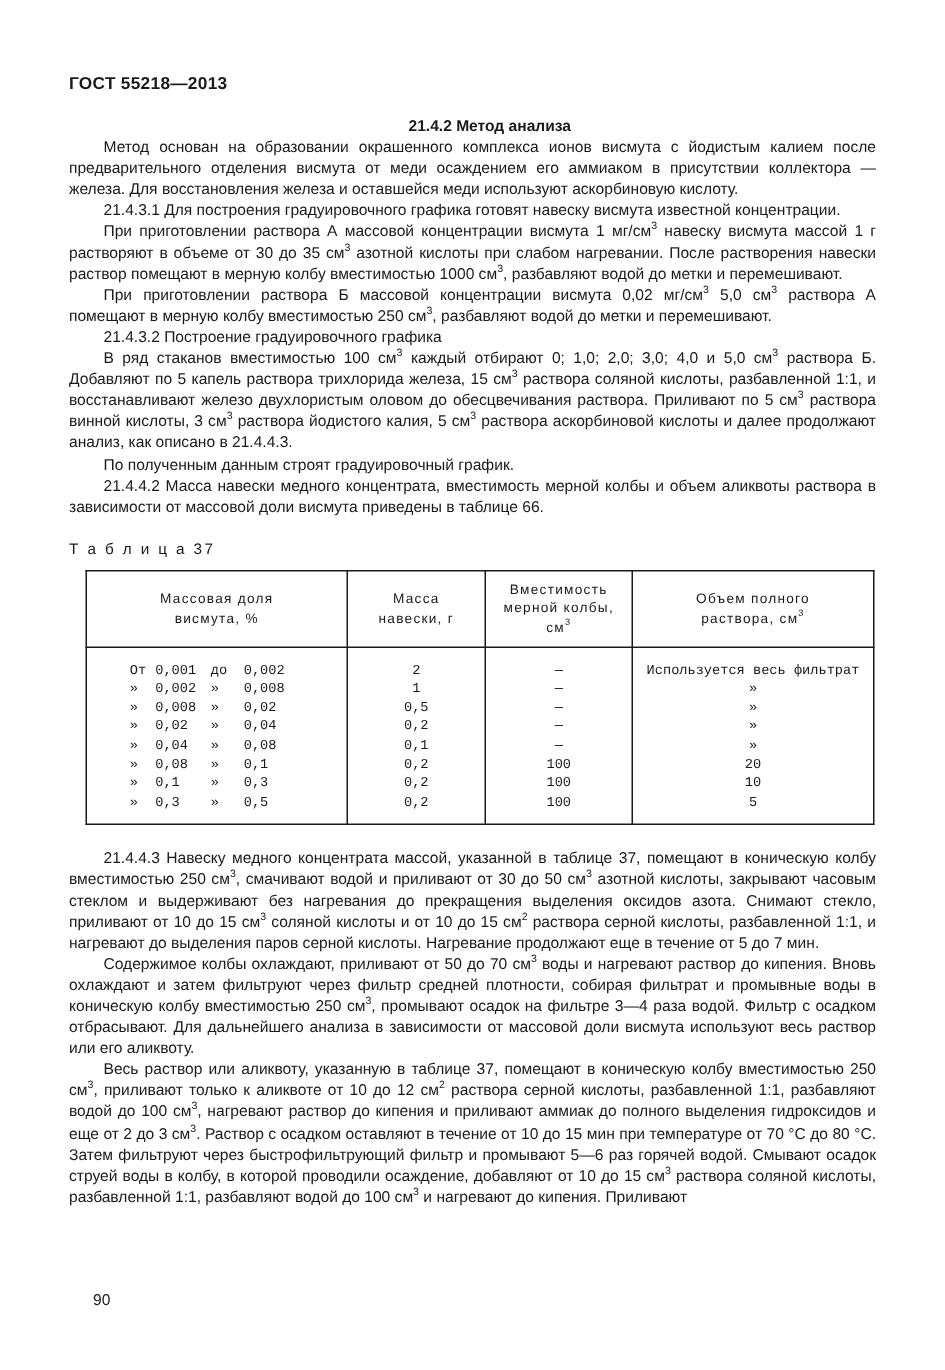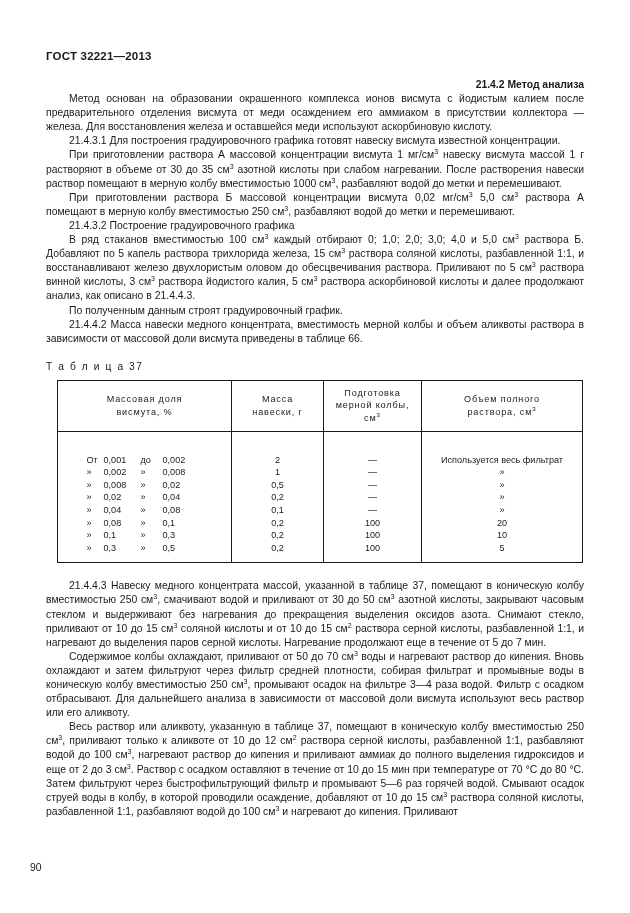--- a/index.html
+++ b/index.html
@@ -43,21 +43,21 @@
     text-justify: inter-word;
     hyphens: manual;
   }
   p.indent { text-indent: 23px; }
   .h-run {
     margin: 0;
     font-size: 10.4px;
     line-height: 14.1px;
     font-weight: bold;
     text-indent: 23px;
-    text-align: right;
+    text-align: center;
   }
   sup {
     font-size: 0.68em;
     vertical-align: super;
     line-height: 0;
   }
   .table-caption {
     margin: 0;
     font-size: 10.2px;
     line-height: 14px;
@@ -87,52 +87,53 @@
     border-bottom: 1.6px solid #1a1a1a;
     font-weight: normal;
     letter-spacing: 0.85px;
     line-height: 12.6px;
     padding: 6px 2px 6px;
     text-align: center;
     vertical-align: middle;
   }
   table.t37 tbody td {
     border-bottom: 1px solid #1a1a1a;
-    padding: 22px 2px 8px;
+    padding: 9px 2px 8px;
     vertical-align: top;
     text-align: center;
     line-height: 12.6px;
+    font-family: Liberation Mono, monospace;
   }
   .col-range {
     display: inline-block;
     text-align: left;
     white-space: nowrap;
   }
   .col-range .rr {
     display: block;
     line-height: 12.6px;
   }
   .rr .c1 { display: inline-block; width: 17px; text-align: left; }
   .rr .c2 { display: inline-block; width: 37px; text-align: left; }
   .rr .c3 { display: inline-block; width: 22px; text-align: left; }
   .rr .c4 { display: inline-block; width: 40px; text-align: left; }
   .stackcell span { display: block; line-height: 12.6px; }
   .folio {
     position: absolute;
-    left: 30px;
+    left: 62px;
     top: 862px;
     font-size: 10.4px;
   }
 </style>
 </head>
 <body>
 
 <div class="page">
 
-  <div class="running-head">ГОСТ 32221—2013</div>
+  <div class="running-head">ГОСТ 55218—2013</div>
 
   <div class="content">
 
     <p class="h-run">21.4.2 Метод анализа</p>
 
     <p class="indent">Метод основан на образовании окрашенного комплекса ионов висмута с йодистым калием после предварительного отделения висмута от меди осаждением его аммиаком в присутствии коллектора — железа. Для восстановления железа и оставшейся меди используют аскорбиновую кислоту.</p>
 
 
     <p class="indent">21.4.3.1 Для построения градуировочного графика готовят навеску висмута известной концентрации.</p>
 
@@ -166,21 +167,21 @@
           <tr>
             <th>
               <span>Массовая доля</span><br>
               <span>висмута, %</span>
             </th>
             <th>
               <span>Масса</span><br>
               <span>навески, г</span>
             </th>
             <th>
-              <span>Подготовка</span><br>
+              <span>Вместимость</span><br>
               <span>мерной колбы, см</span><sup>3</sup>
             </th>
             <th>
               <span>Объем полного</span><br>
               <span>раствора, см</span><sup>3</sup>
             </th>
           </tr>
         </thead>
         <tbody>
           <tr>

